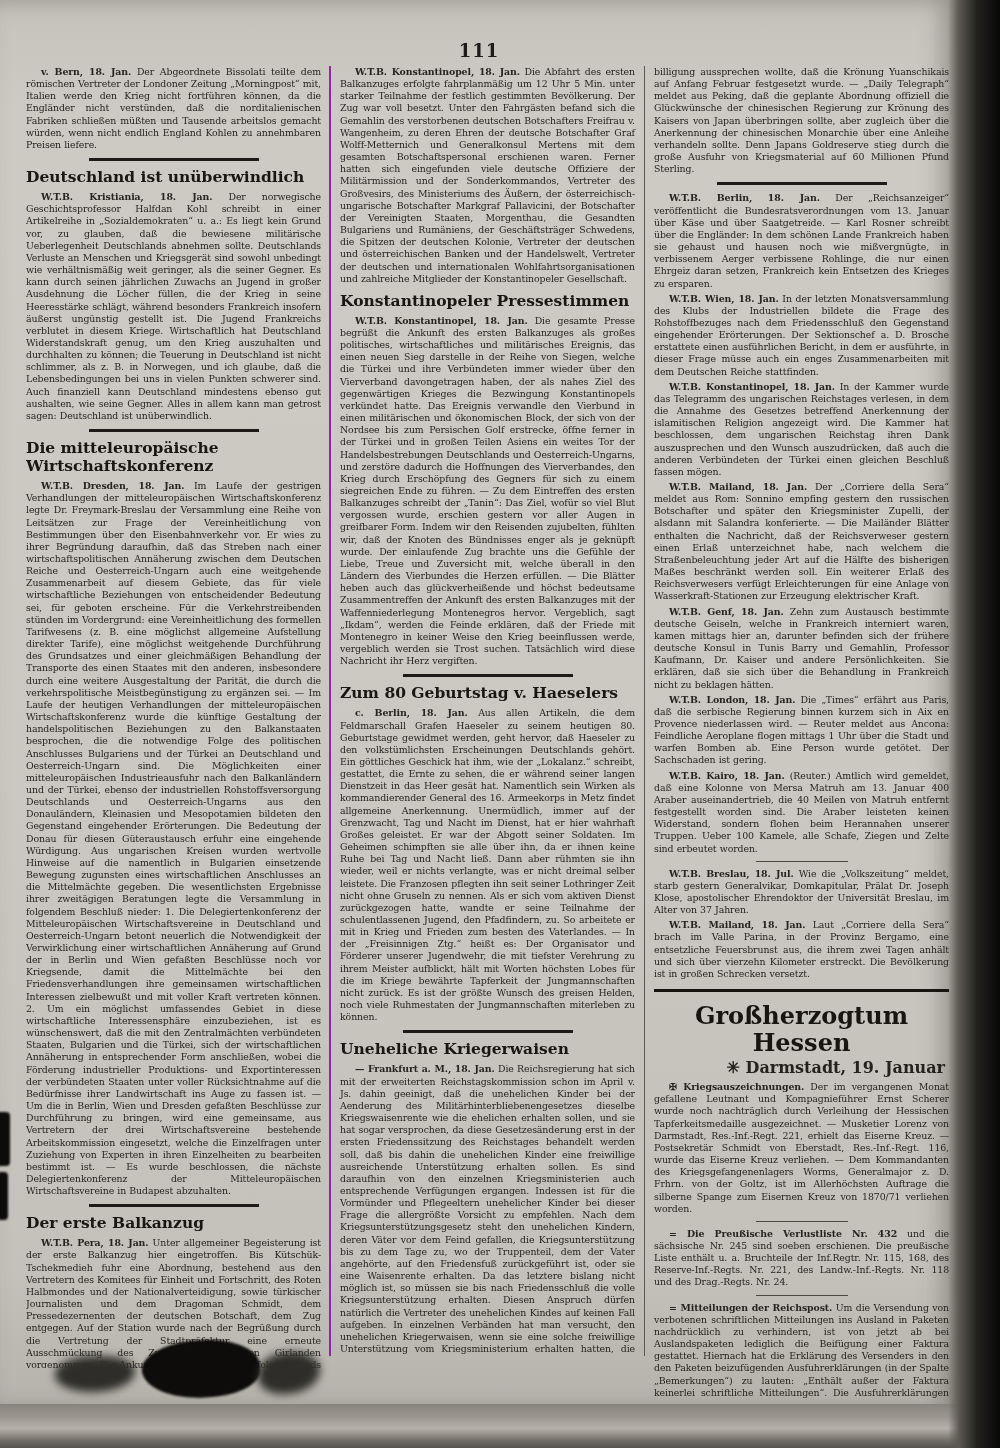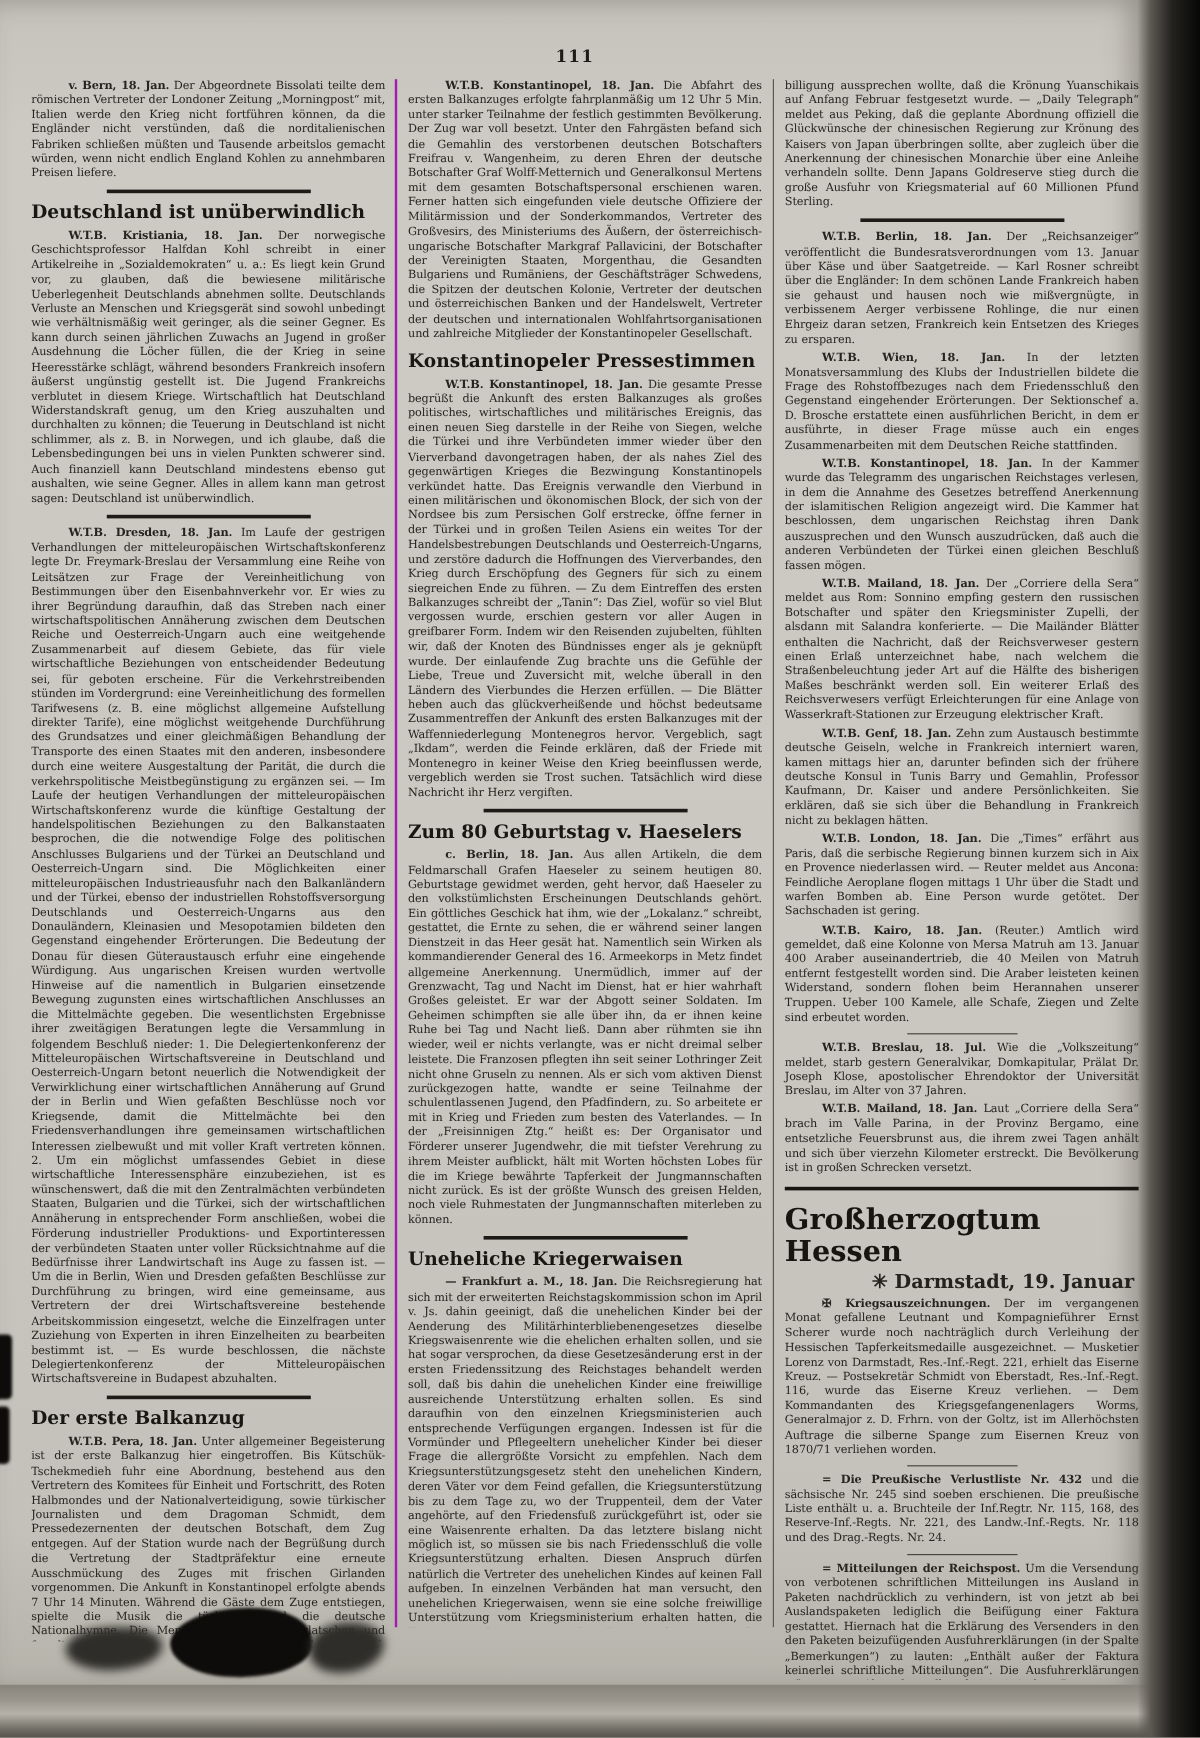--- a/index.html
+++ b/index.html
@@ -7,34 +7,34 @@
   .screenshot{position:relative;width:1000px;height:1448px;overflow:hidden;
     font-family:"DejaVu Serif","Liberation Serif",serif;background:#8f8c84;}
   .paper{position:absolute;left:0;top:0;width:956px;height:1412px;
     background:linear-gradient(180deg,#c6c3bc 0%,#cdcac3 8%,#cbc8c1 55%,#c4c1ba 90%,#b5b2aa 100%);
     box-shadow:inset -14px 0 22px rgba(60,58,52,.35);}
   .gutter{position:absolute;right:0;top:0;width:52px;height:1448px;
     background:linear-gradient(90deg,rgba(90,88,82,0) 0%,#5a5750 22%,#23221f 55%,#070707 100%);}
   .bottom-band{position:absolute;left:0;bottom:0;width:1000px;height:44px;
     background:linear-gradient(180deg,#87847c 0%,#9b978e 30%,#b6b2a9 55%,#6e6b64 85%,#55534d 100%);}
   .pagenum{position:absolute;left:333px;top:40px;width:292px;text-align:center;
-    font-size:14px;font-weight:bold;color:#1c1b17;letter-spacing:1px;}
+    font-size:18px;font-weight:bold;color:#1c1b17;letter-spacing:1px;}
   .cols{position:absolute;left:26px;top:66px;display:flex;align-items:flex-start;}
   .col{width:295px;overflow:hidden;color:#26241f;}
   .col-1{height:1302px;padding-right:8px;}
   .col-2{height:1290px;border-left:2px solid #a21caf;border-right:1px solid #5b594f;padding:0 9px;}
   .col-3{height:1334px;padding-left:9px;}
   .para{margin:0 0 3px 0;font-size:9.4px;line-height:12.15px;text-align:justify;
     text-indent:15px;letter-spacing:-0.1px;word-spacing:0.3px;}
   .para.noindent{text-indent:0;}
-  .lead{font-weight:bold;margin-left:16px;}
+  .lead{font-weight:bold;}
   .headline{margin:7px 0 5px 0;font-size:15.5px;line-height:18px;font-weight:bold;
     color:#181712;}
   .section-title{margin:10px 0 2px 0;font-size:24px;line-height:27px;font-weight:bold;
-    color:#161510;}
+    text-align:center;color:#161510;}
   .dateline{margin:0 4px 4px 0;font-size:16px;font-weight:bold;text-align:right;color:#24221d;}
   .rule{width:170px;height:3px;background:#1c1b17;margin:7px auto;}
   .thin-rule{width:92px;height:1px;background:#4a4840;margin:6px auto;}
   .section-rule{width:100%;height:3px;background:#161510;margin:9px 0 2px 0;}
   .ink{position:absolute;background:#0d0c0a;filter:blur(1.2px);}
   .ink.soft{background:#2e2d29;filter:blur(4px);}
 </style>
 </head>
 <body>
 
@@ -43,20 +43,21 @@
 
   <div class="pagenum">111</div>
 
   <div class="cols">
     <div class="col col-1">
         <p class="para"><b class="lead">v. Bern, 18. Jan.</b> <span>Der Abgeordnete Bissolati teilte dem römischen Vertreter der Londoner Zeitung „Morningpost“ mit, Italien werde den Krieg nicht fortführen können, da die Engländer nicht verstünden, daß die norditalienischen Fabriken schließen müßten und Tausende arbeitslos gemacht würden, wenn nicht endlich England Kohlen zu annehmbaren Preisen liefere.</span></p>
         <div class="rule"></div>
         <h2 class="headline">Deutschland ist unüberwindlich</h2>
         <p class="para"><b class="lead">W.T.B. Kristiania, 18. Jan.</b> <span>Der norwegische Geschichtsprofessor Halfdan Kohl schreibt in einer Artikelreihe in „Sozialdemokraten“ u. a.: Es liegt kein Grund vor, zu glauben, daß die bewiesene militärische Ueberlegenheit Deutschlands abnehmen sollte. Deutschlands Verluste an Menschen und Kriegsgerät sind sowohl unbedingt wie verhältnismäßig weit geringer, als die seiner Gegner. Es kann durch seinen jährlichen Zuwachs an Jugend in großer Ausdehnung die Löcher füllen, die der Krieg in seine Heeresstärke schlägt, während besonders Frankreich insofern äußerst ungünstig gestellt ist. Die Jugend Frankreichs verblutet in diesem Kriege. Wirtschaftlich hat Deutschland Widerstandskraft genug, um den Krieg auszuhalten und durchhalten zu können; die Teuerung in Deutschland ist nicht schlimmer, als z. B. in Norwegen, und ich glaube, daß die Lebensbedingungen bei uns in vielen Punkten schwerer sind. Auch finanziell kann Deutschland mindestens ebenso gut aushalten, wie seine Gegner. Alles in allem kann man getrost sagen: Deutschland ist unüberwindlich.</span></p>
         <div class="rule"></div>
+        <h2 class="headline">Die mitteleuropäische Wirtschaftskonferenz</h2>
         <p class="para"><b class="lead">W.T.B. Dresden, 18. Jan.</b> <span>Im Laufe der gestrigen Verhandlungen der mitteleuropäischen Wirtschaftskonferenz legte Dr. Freymark-Breslau der Versammlung eine Reihe von Leitsätzen zur Frage der Vereinheitlichung von Bestimmungen über den Eisenbahnverkehr vor. Er wies zu ihrer Begründung daraufhin, daß das Streben nach einer wirtschaftspolitischen Annäherung zwischen dem Deutschen Reiche und Oesterreich-Ungarn auch eine weitgehende Zusammenarbeit auf diesem Gebiete, das für viele wirtschaftliche Beziehungen von entscheidender Bedeutung sei, für geboten erscheine. Für die Verkehrstreibenden stünden im Vordergrund: eine Vereinheitlichung des formellen Tarifwesens (z. B. eine möglichst allgemeine Aufstellung direkter Tarife), eine möglichst weitgehende Durchführung des Grundsatzes und einer gleichmäßigen Behandlung der Transporte des einen Staates mit den anderen, insbesondere durch eine weitere Ausgestaltung der Parität, die durch die verkehrspolitische Meistbegünstigung zu ergänzen sei. — Im Laufe der heutigen Verhandlungen der mitteleuropäischen Wirtschaftskonferenz wurde die künftige Gestaltung der handelspolitischen Beziehungen zu den Balkanstaaten besprochen, die die notwendige Folge des politischen Anschlusses Bulgariens und der Türkei an Deutschland und Oesterreich-Ungarn sind. Die Möglichkeiten einer mitteleuropäischen Industrieausfuhr nach den Balkanländern und der Türkei, ebenso der industriellen Rohstoffsversorgung Deutschlands und Oesterreich-Ungarns aus den Donauländern, Kleinasien und Mesopotamien bildeten den Gegenstand eingehender Erörterungen. Die Bedeutung der Donau für diesen Güteraustausch erfuhr eine eingehende Würdigung. Aus ungarischen Kreisen wurden wertvolle Hinweise auf die namentlich in Bulgarien einsetzende Bewegung zugunsten eines wirtschaftlichen Anschlusses an die Mittelmächte gegeben. Die wesentlichsten Ergebnisse ihrer zweitägigen Beratungen legte die Versammlung in folgendem Beschluß nieder: 1. Die Delegiertenkonferenz der Mitteleuropäischen Wirtschaftsvereine in Deutschland und Oesterreich-Ungarn betont neuerlich die Notwendigkeit der Verwirklichung einer wirtschaftlichen Annäherung auf Grund der in Berlin und Wien gefaßten Beschlüsse noch vor Kriegsende, damit die Mittelmächte bei den Friedensverhandlungen ihre gemeinsamen wirtschaftlichen Interessen zielbewußt und mit voller Kraft vertreten können. 2. Um ein möglichst umfassendes Gebiet in diese wirtschaftliche Interessensphäre einzubeziehen, ist es wünschenswert, daß die mit den Zentralmächten verbündeten Staaten, Bulgarien und die Türkei, sich der wirtschaftlichen Annäherung in entsprechender Form anschließen, wobei die Förderung industrieller Produktions- und Exportinteressen der verbündeten Staaten unter voller Rücksichtnahme auf die Bedürfnisse ihrer Landwirtschaft ins Auge zu fassen ist. — Um die in Berlin, Wien und Dresden gefaßten Beschlüsse zur Durchführung zu bringen, wird eine gemeinsame, aus Vertretern der drei Wirtschaftsvereine bestehende Arbeitskommission eingesetzt, welche die Einzelfragen unter Zuziehung von Experten in ihren Einzelheiten zu bearbeiten bestimmt ist. — Es wurde beschlossen, die nächste Delegiertenkonferenz der Mitteleuropäischen Wirtschaftsvereine in Budapest abzuhalten.</span></p>
         <div class="rule"></div>
         <h2 class="headline">Der erste Balkanzug</h2>
         <p class="para"><b class="lead">W.T.B. Pera, 18. Jan.</b> <span>Unter allgemeiner Begeisterung ist der erste Balkanzug hier eingetroffen. Bis Kütschük-Tschekmedieh fuhr eine Abordnung, bestehend aus den Vertretern des Komitees für Einheit und Fortschritt, des Roten Halbmondes und der Nationalverteidigung, sowie türkischer Journalisten und dem Dragoman Schmidt, dem Pressedezernenten der deutschen Botschaft, dem Zug entgegen. Auf der Station wurde nach der Begrüßung durch die Vertretung der Stadtpräfektur eine erneute Ausschmückung des Zuges mit frischen Girlanden vorgenommen. Die Ankunft in Konstantinopel erfolgte abends 7 Uhr 14 Minuten. Während die Gäste dem Zuge entstiegen, spielte die Musik die türkische und die deutsche Nationalhymne. Die Menge brach in Händeklatschen und freudige Zurufe aus. Der Empfang auf dem festlich geschmückten Bahnhof war äußerst herzlich. Von türkischer Seite waren anwesend die Minister des Innern, des Handels und des Ackerbaues, ferner der Präsident der Kammer, der Stadtpräfekt, der Polizeipräfekt und viele Offiziere. Von deutscher Seite waren der Botschaftsrat Frhr. v. Neurath, der Generalkonsul Mertens, Direktor Kaufmann von der Deutschen Bank und hohe Offiziere des Heeres und der Marine erschienen. Die österreichische Kolonie vertrat der Botschaftsrat Graf Trautmannsdorff. Ferner war der bulgarische Gesandte Kolutchew anwesend. Nach der Vorstellung der Angekommenen bei den Vertretern der türkischen Behörden begaben sich die Herrschaften in das Empfangszimmer im Wartesaal, der mit Blumen und Teppichen in eine Festhalle verwandelt worden war. Eine Militärkapelle konzertierte. Die festliche Stimmung, in der sich die Osmanen durch die Feier des Mevlud (Geburt) des Stifters der islamitischen Religion befanden, wurde durch die wenige Stunden vor Ankunft des Balkanzuges eingetroffene Nachricht von der bedingungslosen Uebergabe des montenegrinischen Heeres noch erhöht. Die Abfahrt der Gäste erfolgte in den bereitstehenden Automobilen, die den Weg durch die bewegte Menge in den beflagten Straßen zurücklegten. Das nebelbedeckte, vom Mondschein übergossene Stadtbild, überragt von den vielen festlich beleuchteten Spitzen der schlanken Minaretts, machte einen märchenhaften Eindruck auf die fremden Gäste.</span></p>
       </div>
     <div class="col col-2">
         <p class="para"><b class="lead">W.T.B. Konstantinopel, 18. Jan.</b> <span>Die Abfahrt des ersten Balkanzuges erfolgte fahrplanmäßig um 12 Uhr 5 Min. unter starker Teilnahme der festlich gestimmten Bevölkerung. Der Zug war voll besetzt. Unter den Fahrgästen befand sich die Gemahlin des verstorbenen deutschen Botschafters Freifrau v. Wangenheim, zu deren Ehren der deutsche Botschafter Graf Wolff-Metternich und Generalkonsul Mertens mit dem gesamten Botschaftspersonal erschienen waren. Ferner hatten sich eingefunden viele deutsche Offiziere der Militärmission und der Sonderkommandos, Vertreter des Großvesirs, des Ministeriums des Äußern, der österreichisch-ungarische Botschafter Markgraf Pallavicini, der Botschafter der Vereinigten Staaten, Morgenthau, die Gesandten Bulgariens und Rumäniens, der Geschäftsträger Schwedens, die Spitzen der deutschen Kolonie, Vertreter der deutschen und österreichischen Banken und der Handelswelt, Vertreter der deutschen und internationalen Wohlfahrtsorganisationen und zahlreiche Mitglieder der Konstantinopeler Gesellschaft.</span></p>
         <h2 class="headline">Konstantinopeler Pressestimmen</h2>
         <p class="para"><b class="lead">W.T.B. Konstantinopel, 18. Jan.</b> <span>Die gesamte Presse begrüßt die Ankunft des ersten Balkanzuges als großes politisches, wirtschaftliches und militärisches Ereignis, das einen neuen Sieg darstelle in der Reihe von Siegen, welche die Türkei und ihre Verbündeten immer wieder über den Vierverband davongetragen haben, der als nahes Ziel des gegenwärtigen Krieges die Bezwingung Konstantinopels verkündet hatte. Das Ereignis verwandle den Vierbund in einen militärischen und ökonomischen Block, der sich von der Nordsee bis zum Persischen Golf erstrecke, öffne ferner in der Türkei und in großen Teilen Asiens ein weites Tor der Handelsbestrebungen Deutschlands und Oesterreich-Ungarns, und zerstöre dadurch die Hoffnungen des Vierverbandes, den Krieg durch Erschöpfung des Gegners für sich zu einem siegreichen Ende zu führen. — Zu dem Eintreffen des ersten Balkanzuges schreibt der „Tanin“: Das Ziel, wofür so viel Blut vergossen wurde, erschien gestern vor aller Augen in greifbarer Form. Indem wir den Reisenden zujubelten, fühlten wir, daß der Knoten des Bündnisses enger als je geknüpft wurde. Der einlaufende Zug brachte uns die Gefühle der Liebe, Treue und Zuversicht mit, welche überall in den Ländern des Vierbundes die Herzen erfüllen. — Die Blätter heben auch das glückverheißende und höchst bedeutsame Zusammentreffen der Ankunft des ersten Balkanzuges mit der Waffenniederlegung Montenegros hervor. Vergeblich, sagt „Ikdam“, werden die Feinde erklären, daß der Friede mit Montenegro in keiner Weise den Krieg beeinflussen werde, vergeblich werden sie Trost suchen. Tatsächlich wird diese Nachricht ihr Herz vergiften.</span></p>
         <div class="rule"></div>

